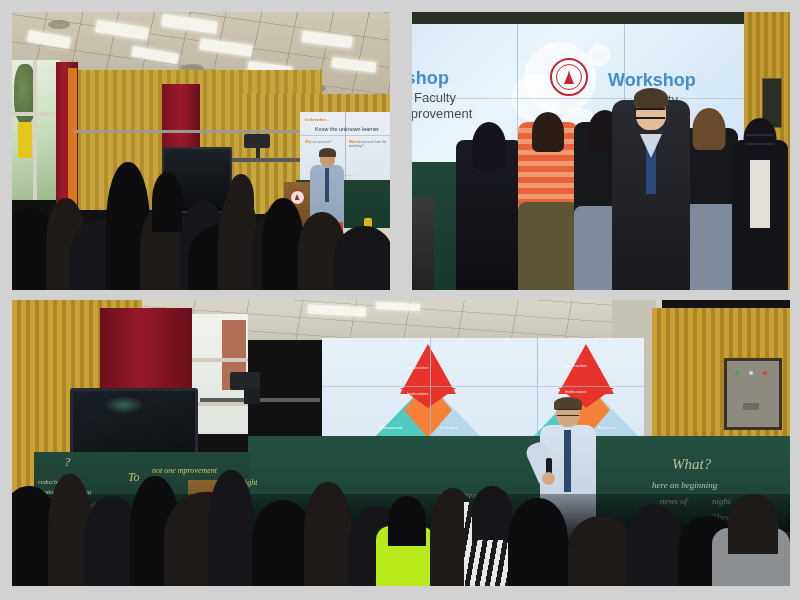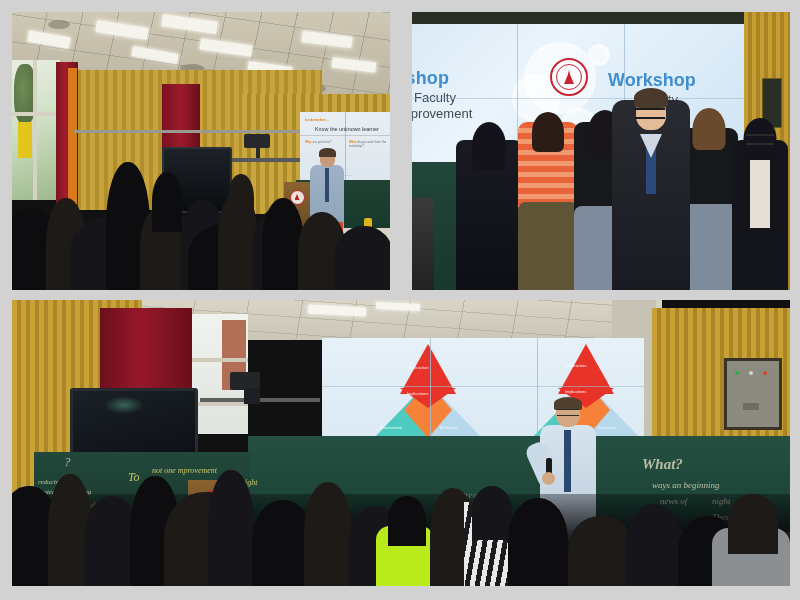--- a/index.html
+++ b/index.html
@@ -457,22 +457,22 @@
 
     <div class="chalk" style="left:52px;top:154px;font-size:13px;">?</div>
     <div class="chalk" style="left:26px;top:178px;font-size:7px;">reducing</div>
     <div class="chalk y" style="left:116px;top:170px;font-size:12px;">To</div>
     <div class="chalk y" style="left:140px;top:166px;font-size:8px;">not one mprovement</div>
     <div class="chalk y" style="left:230px;top:178px;font-size:8px;">right</div>
     <div class="chalk" style="left:24px;top:188px;font-size:7px;">strategies / training</div>
     <div class="chalk o" style="left:60px;top:200px;font-size:9px;">to find answers</div>
     <div class="chalk o" style="left:58px;top:212px;font-size:9px;">and put in groups again,</div>
     <div class="chalk" style="left:54px;top:224px;font-size:8px;">How do explore / reading etc</div>
-    <div class="chalk" style="left:630px;top:156px;font-size:15px;font-weight:bold;">What?</div>
-    <div class="chalk" style="left:640px;top:180px;font-size:9px;">ways an beginning</div>
+    <div class="chalk" style="left:660px;top:156px;font-size:15px;">What?</div>
+    <div class="chalk" style="left:640px;top:180px;font-size:9px;">here an beginning</div>
     <div class="chalk" style="left:648px;top:196px;font-size:9px;">news of</div>
     <div class="chalk" style="left:430px;top:190px;font-size:9px;">some trends</div>
     <div class="chalk" style="left:700px;top:196px;font-size:9px;">night</div>
     <div class="chalk" style="left:440px;top:210px;font-size:9px;">how answer</div>
     <div class="chalk" style="left:700px;top:212px;font-size:9px;">These</div>
 
     <div class="p3-lectern"></div>
     <div class="p3-lectseal"></div>
     <div class="p3-bottle"></div>
 

